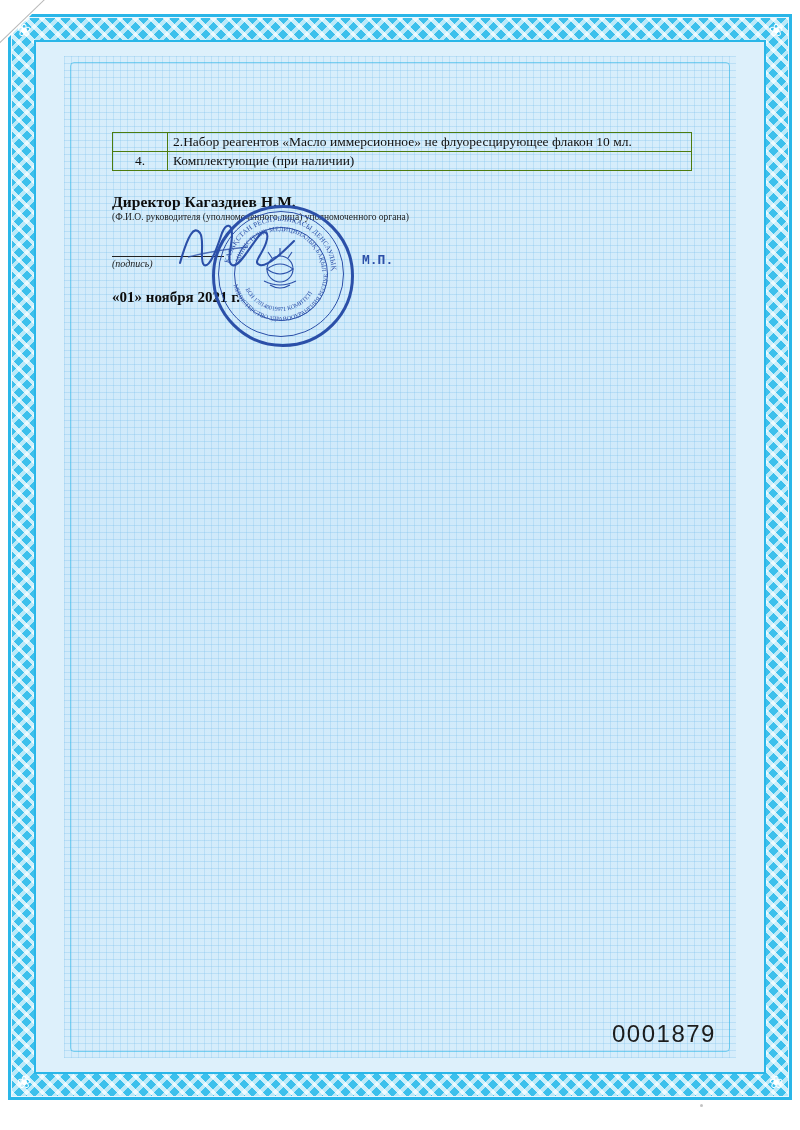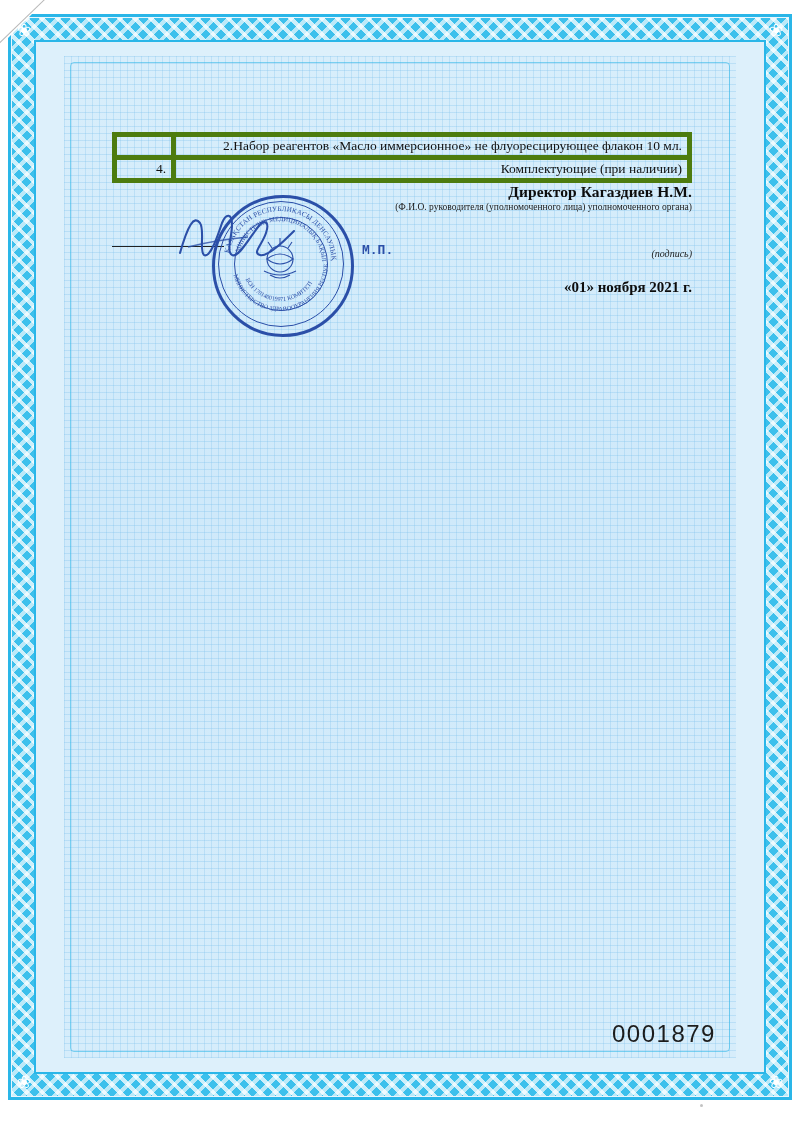--- a/index.html
+++ b/index.html
@@ -136,35 +136,34 @@
     z-index: 20;
   }
 
   table.items {
     width: 100%;
     border-collapse: collapse;
     font-size: 13.5px;
     color: #111;
   }
   table.items td {
-    border: 5px solid #4d7c0f;
+    border: 1px solid #4d7c0f;
     padding: 1px 5px;
     vertical-align: top;
     line-height: 1.18;
-    text-align: right;
   }
   td.num {
     width: 44px;
     text-align: center;
   }
   .row-top td { border-top: none; }
 
   .signature-block {
+    margin-top: 22px;
     position: relative;
-    text-align: right;
   }
   .director-line {
     font-size: 15.5px;
     font-weight: bold;
     color: #0d0d0d;
     letter-spacing: .1px;
   }
   .caption {
     font-size: 9.5px;
     color: #1a1a1a;

